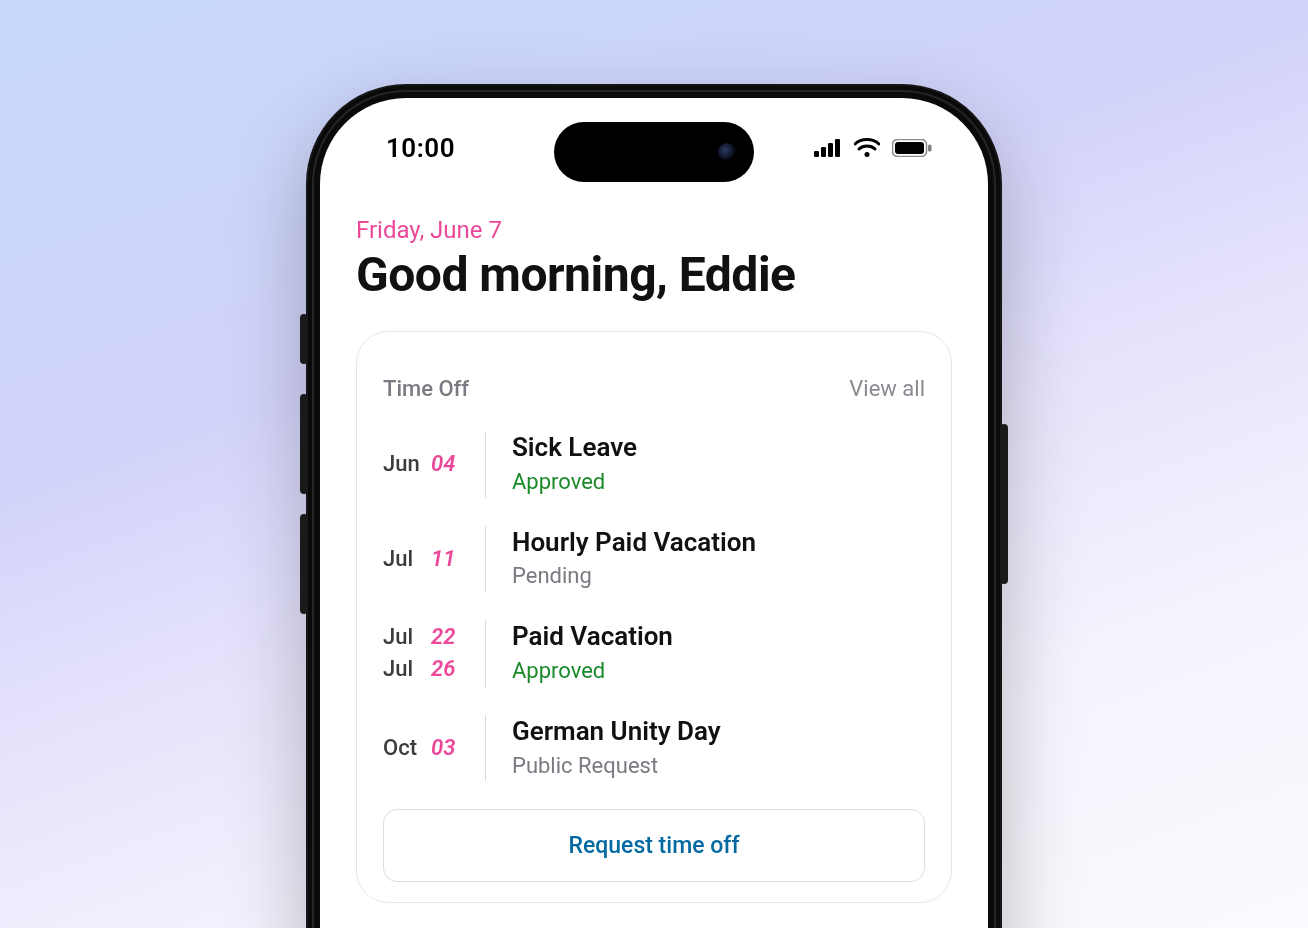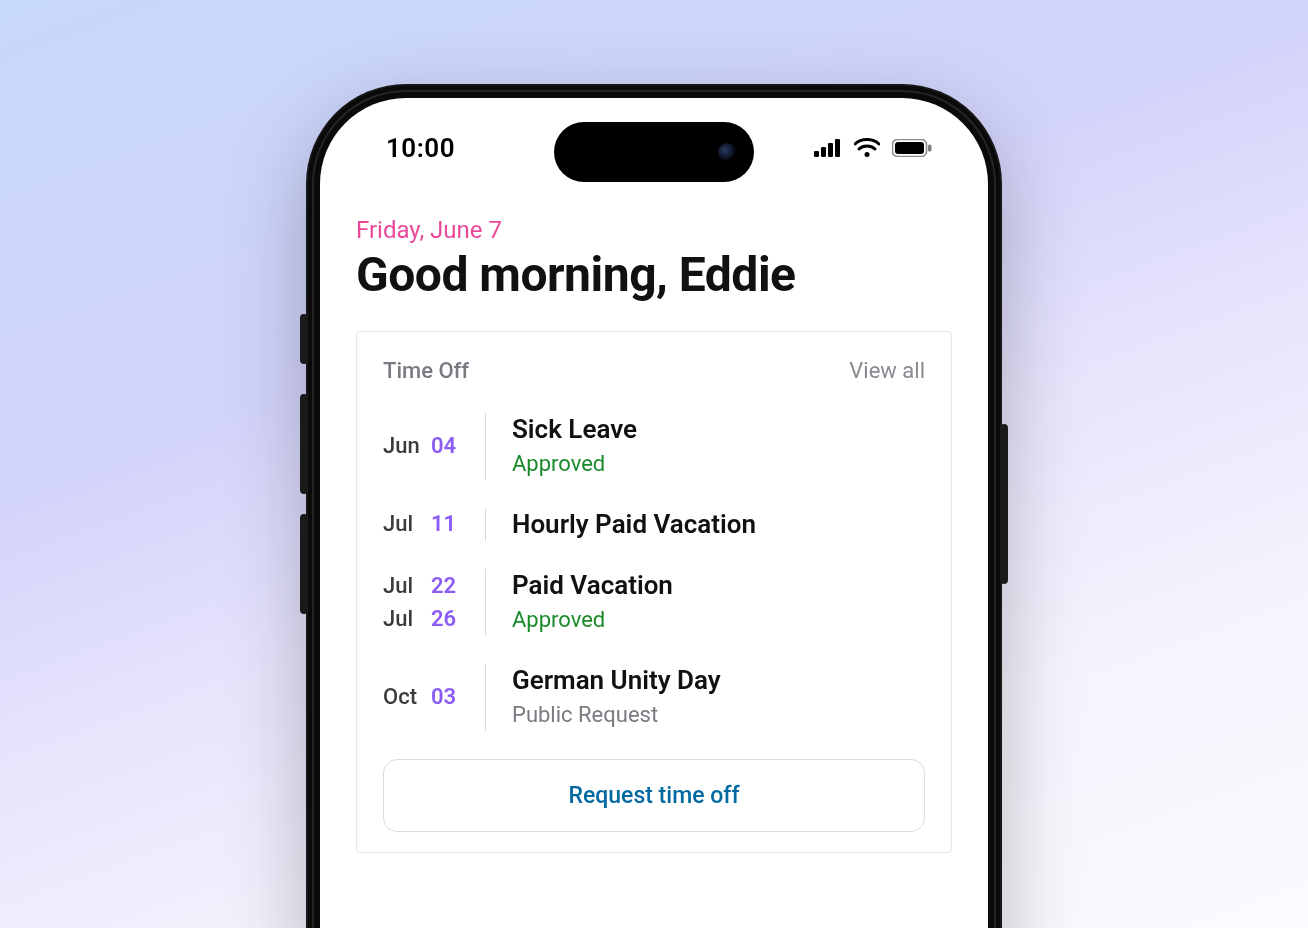--- a/index.html
+++ b/index.html
@@ -114,22 +114,22 @@
   .greeting {
     font-size: 48px;
     font-weight: 700;
     color: #111;
     letter-spacing: -0.5px;
     margin-bottom: 28px;
   }
 
   .card {
     border: 1px solid #e7e7ea;
-    border-radius: 4px;
-    padding: 26px 26px 20px 26px;
+    border-radius: 32px;
+    padding: 44px 26px 20px 26px;
     background: #fff;
   }
   .card-header {
     display: flex;
     justify-content: space-between;
     align-items: center;
     margin-bottom: 30px;
   }
   .card-title {
     font-size: 22px;
@@ -162,22 +162,23 @@
     line-height: 1.3;
   }
   .date-row .mon {
     font-size: 22px;
     color: #3b3b40;
     font-weight: 500;
     width: 48px;
   }
   .date-row .day {
     font-size: 22px;
-    color: #8b5cf6;
+    color: #ec4899;
     font-weight: 600;
+    font-style: italic;
   }
   .divider-v {
     width: 1px;
     background: #d9d9de;
     margin-right: 26px;
     align-self: stretch;
   }
   .info-col {
     display: flex;
     flex-direction: column;
@@ -278,20 +279,21 @@
             <div class="item">
               <div class="date-col">
                 <div class="date-row">
                   <span class="mon">Jul</span>
                   <span class="day">11</span>
                 </div>
               </div>
               <div class="divider-v"></div>
               <div class="info-col">
                 <div class="info-title">Hourly Paid Vacation</div>
+                <div class="info-status status-pending">Pending</div>
               </div>
             </div>
             <div class="item">
               <div class="date-col">
                 <div class="date-row">
                   <span class="mon">Jul</span>
                   <span class="day">22</span>
                 </div>
                 <div class="date-row">
                   <span class="mon">Jul</span>

